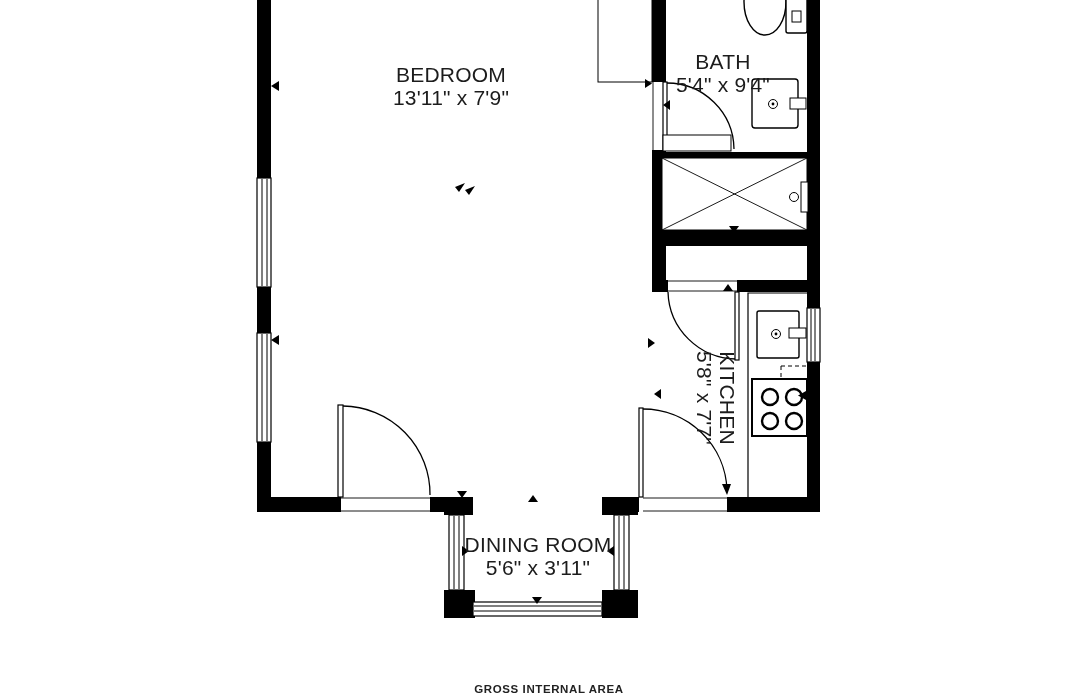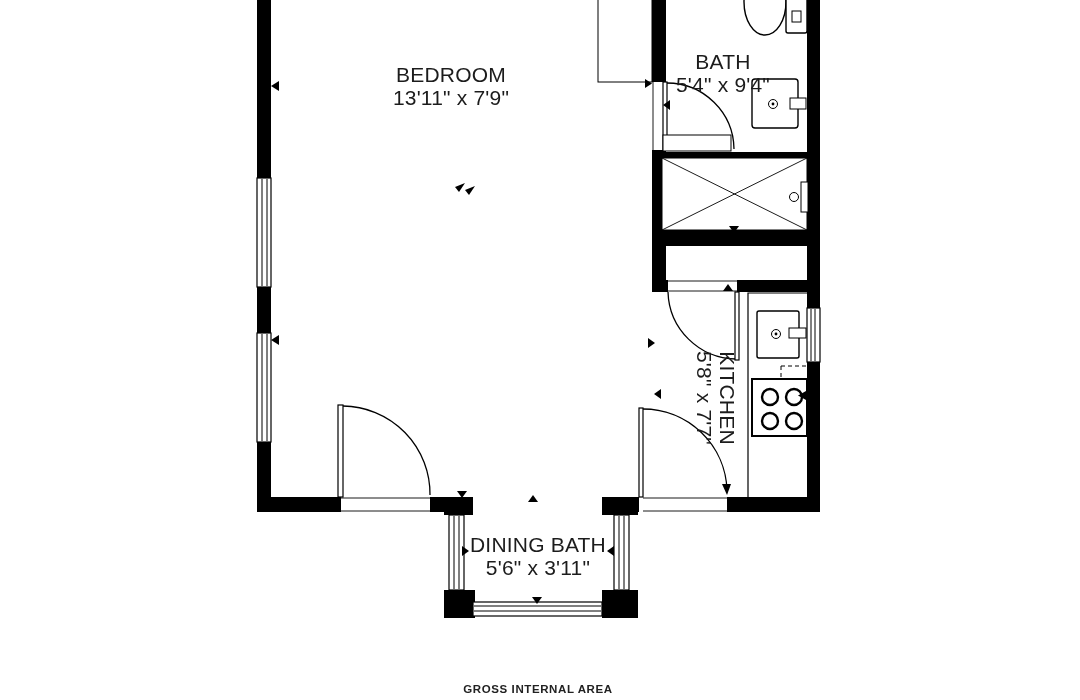--- a/index.html
+++ b/index.html
@@ -208,19 +208,19 @@
     <div>5'4" x 9'4"</div>
   </div>
 
 
   <div class="room-label rot" style="left:716px;top:398px;">
     <div>KITCHEN</div>
     <div>5'8" x 7'7"</div>
   </div>
 
   <div class="room-label" style="left:538px;top:533px;">
-    <div>DINING BATH</div>
+    <div>DINING ROOM</div>
     <div>5'6" x 3'11"</div>
   </div>
 
-  <div class="footer-label" style="left:538px;top:683px;text-align:center;">GROSS INTERNAL AREA</div>
+  <div class="footer-label" style="left:549px;top:683px;text-align:center;">GROSS INTERNAL AREA</div>
 
 </div>
 
 </body></html>

